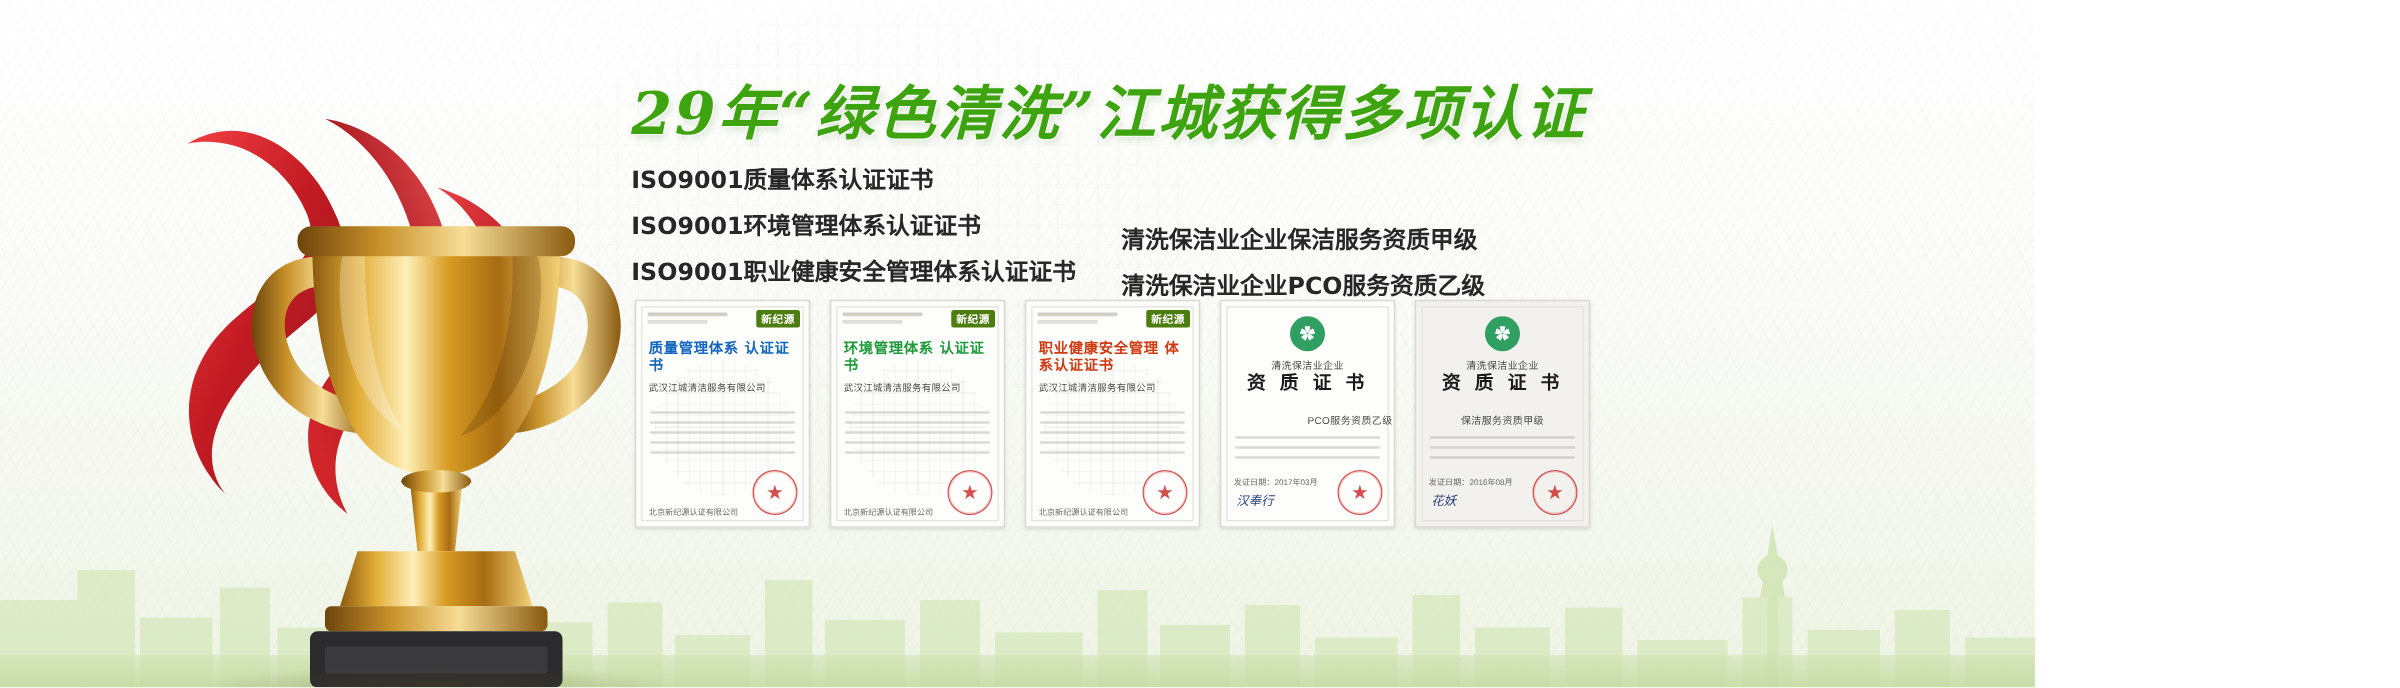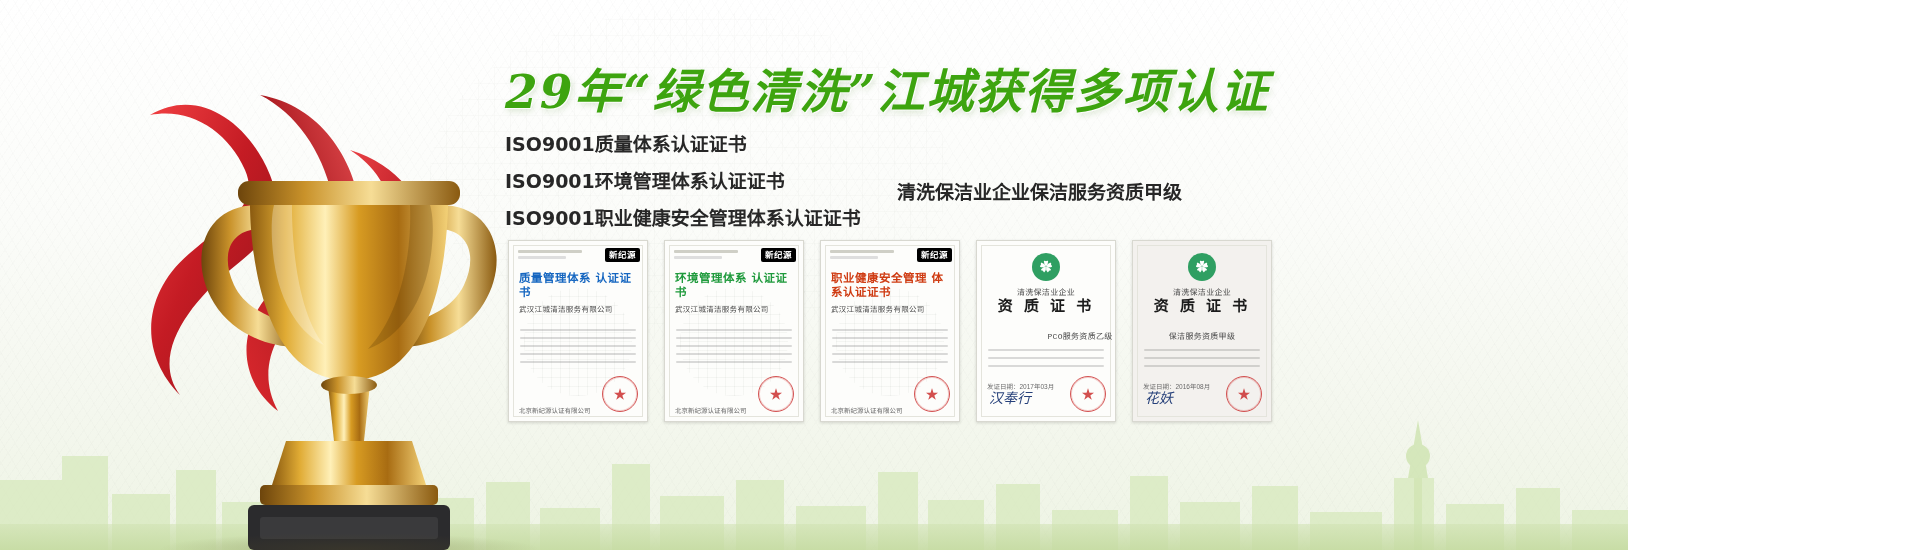--- a/index.html
+++ b/index.html
@@ -148,21 +148,21 @@
       repeating-linear-gradient(90deg, rgba(140,150,140,.10) 0 1px, rgba(0,0,0,0) 1px 9px);
     opacity: .8;
   }
   .cert-card .brand {
     position: absolute;
     right: 7px;
     top: 7px;
     font-size: 8.5px;
     font-weight: 700;
     color: #ffffff;
-    background: #000000;
+    background: #4d7c0f;
     padding: 1px 4px;
     border-radius: 2px;
     letter-spacing: .5px;
     line-height: 12px;
   }
   .cert-card .top-line {
     position: absolute;
     left: 9px;
     top: 9px;
     width: 64px;
@@ -205,21 +205,20 @@
   }
   .cert-card .cert-sub {
     position: absolute;
     left: 10px;
     top: 64px;
     width: 118px;
     font-size: 7.5px;
     line-height: 11px;
     color: #4a4a4a;
     letter-spacing: .3px;
-    font-family: Liberation Mono, monospace;
   }
   .cert-card.style-d .cert-sub,
   .cert-card.style-e .cert-sub {
     left: 0;
     width: 138px;
     text-align: center;
     top: 74px;
     font-size: 8px;
   }
   .cert-card .body-lines {
@@ -254,21 +253,21 @@
     color: rgba(200,35,35,.8);
     font-size: 13px;
     line-height: 1;
   }
   .cert-card .sign {
     position: absolute;
     left: 12px;
     bottom: 14px;
     font-family: "DejaVu Serif", serif;
     font-style: italic;
-    font-size: 14px;
+    font-size: 10px;
     color: #26407a;
   }
   .cert-card .footer-line {
     position: absolute;
     left: 10px;
     bottom: 6px;
     width: 78px;
     font-size: 6.5px;
     color: #6a6a6a;
     line-height: 8px;
@@ -403,20 +402,21 @@
   </div>
 
   <div class="cert-lists">
     <div class="cert-col left">
       <div class="cert-item">ISO9001质量体系认证证书</div>
       <div class="cert-item">ISO9001环境管理体系认证证书</div>
       <div class="cert-item">ISO9001职业健康安全管理体系认证证书</div>
     </div>
     <div class="cert-col right">
       <div class="cert-item">清洗保洁业企业保洁服务资质甲级</div>
+      <div class="cert-item">清洗保洁业企业PCO服务资质乙级</div>
     </div>
   </div>
 
   <div class="cert-row">
 
     <div class="cert-card style-a">
       <div class="inner-frame"></div>
       <div class="watermark"></div>
       <div class="top-line"></div>
       <div class="top-line2"></div>

